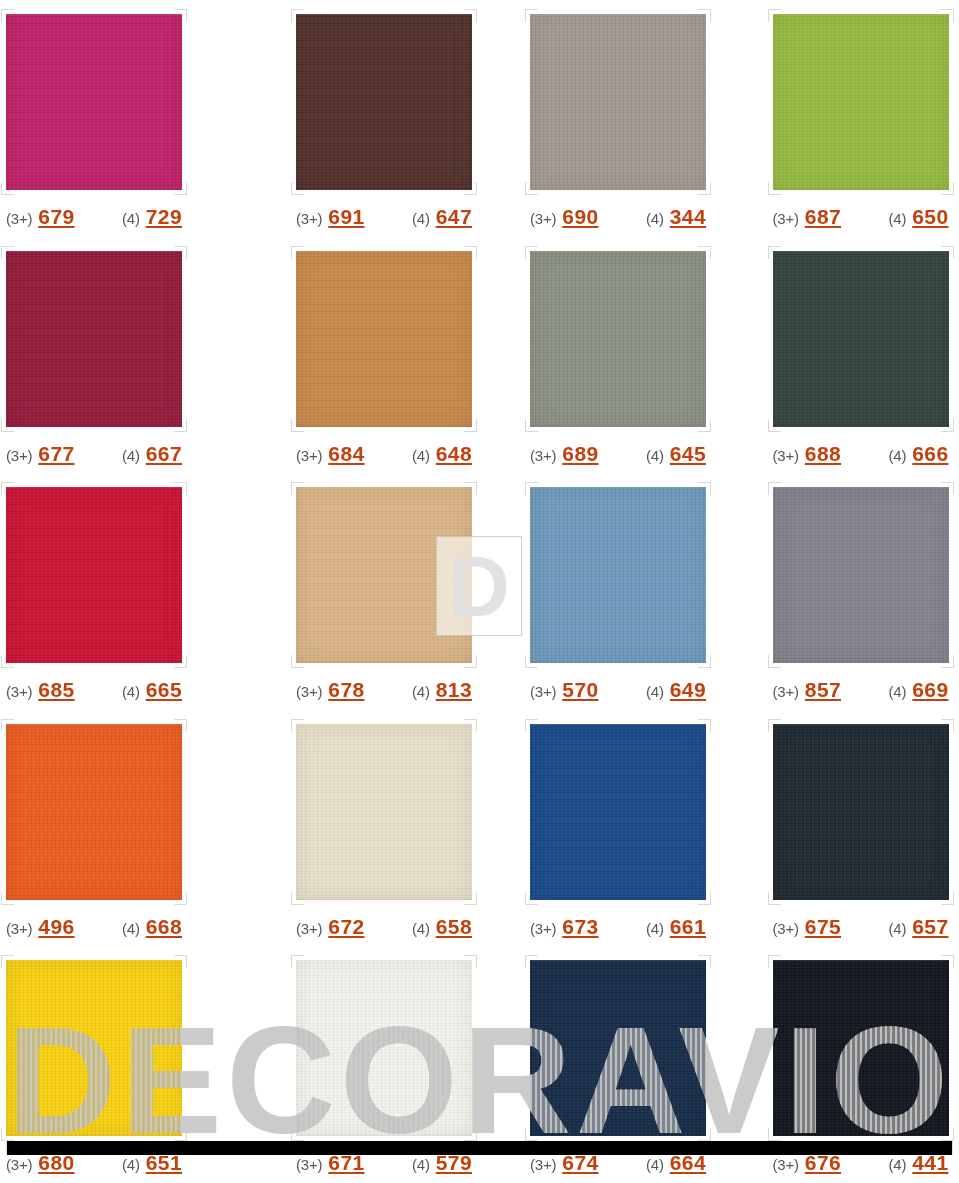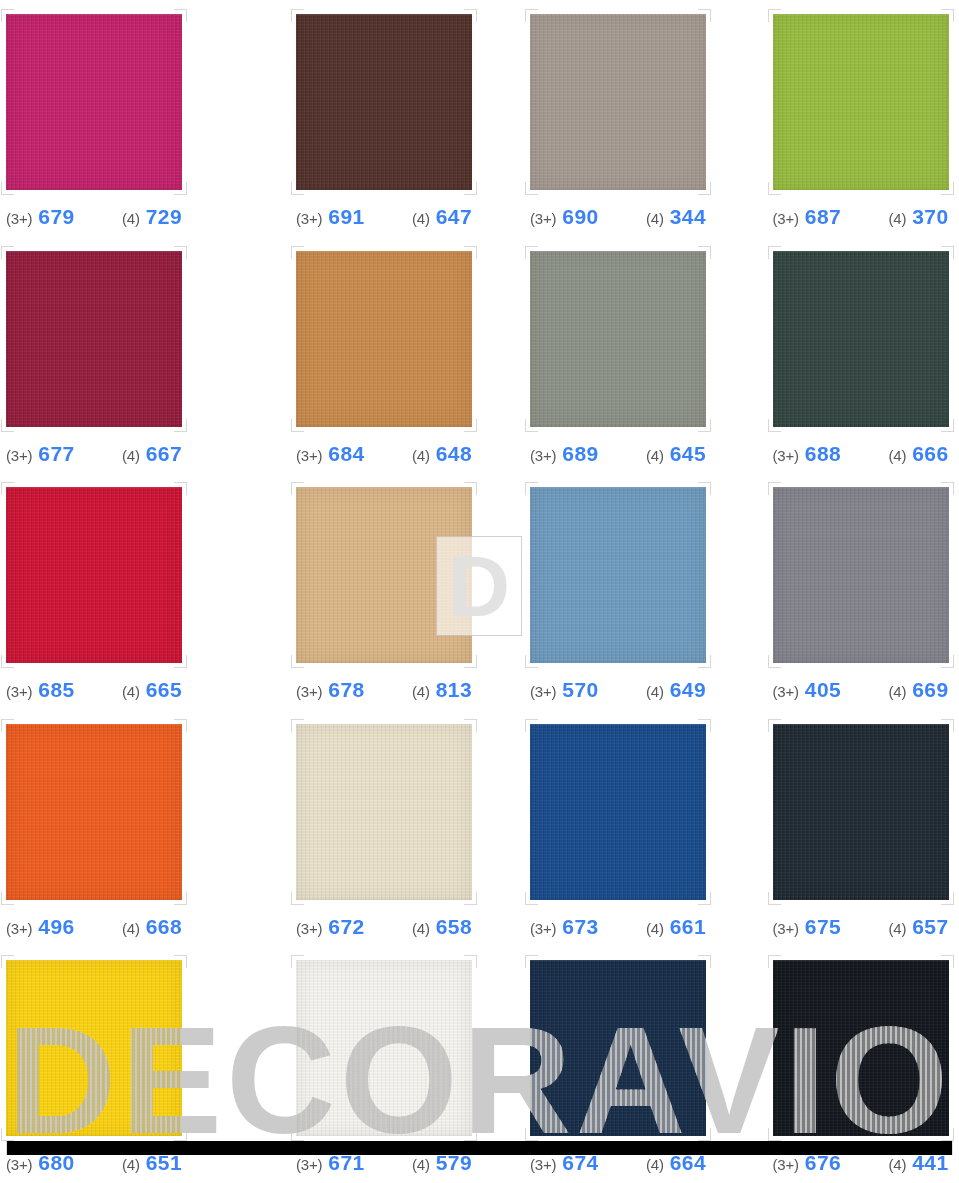--- a/index.html
+++ b/index.html
@@ -116,22 +116,23 @@
 
   .code-qty {
     font-size: 15px;
     color: #58585c;
     letter-spacing: -0.2px;
   }
 
   .code-num {
     font-size: 21px;
     font-weight: bold;
-    color: #3b82f6;
+    color: #c2410c;
     letter-spacing: 0.4px;
+    text-decoration: underline;
   }
 
   
   #center-logo {
     position: absolute;
     left: 436px;
     top: 536px;
     width: 84px;
     height: 98px;
     z-index: 5;
@@ -257,21 +258,21 @@
           <span class="reg-mark bl"></span>
           <span class="reg-mark br"></span>
         </div>
         <div class="swatch-labels">
           <div class="code-group">
             <span class="code-qty">(3+)</span>
             <span class="code-num">687</span>
           </div>
           <div class="code-group">
             <span class="code-qty">(4)</span>
-            <span class="code-num">370</span>
+            <span class="code-num">650</span>
           </div>
         </div>
       </div>
       <div class="swatch-cell col-0">
         <div class="swatch-chip-wrap">
           <div class="swatch-chip" style="background-color: rgb(149, 27, 60);"></div>
           <span class="reg-mark tl"></span>
           <span class="reg-mark tr"></span>
           <span class="reg-mark bl"></span>
           <span class="reg-mark br"></span>
@@ -405,21 +406,21 @@
         <div class="swatch-chip-wrap">
           <div class="swatch-chip" style="background-color: rgb(131, 131, 141);"></div>
           <span class="reg-mark tl"></span>
           <span class="reg-mark tr"></span>
           <span class="reg-mark bl"></span>
           <span class="reg-mark br"></span>
         </div>
         <div class="swatch-labels">
           <div class="code-group">
             <span class="code-qty">(3+)</span>
-            <span class="code-num">405</span>
+            <span class="code-num">857</span>
           </div>
           <div class="code-group">
             <span class="code-qty">(4)</span>
             <span class="code-num">669</span>
           </div>
         </div>
       </div>
       <div class="swatch-cell col-0">
         <div class="swatch-chip-wrap">
           <div class="swatch-chip" style="background-color: rgb(239, 92, 30);"></div>

